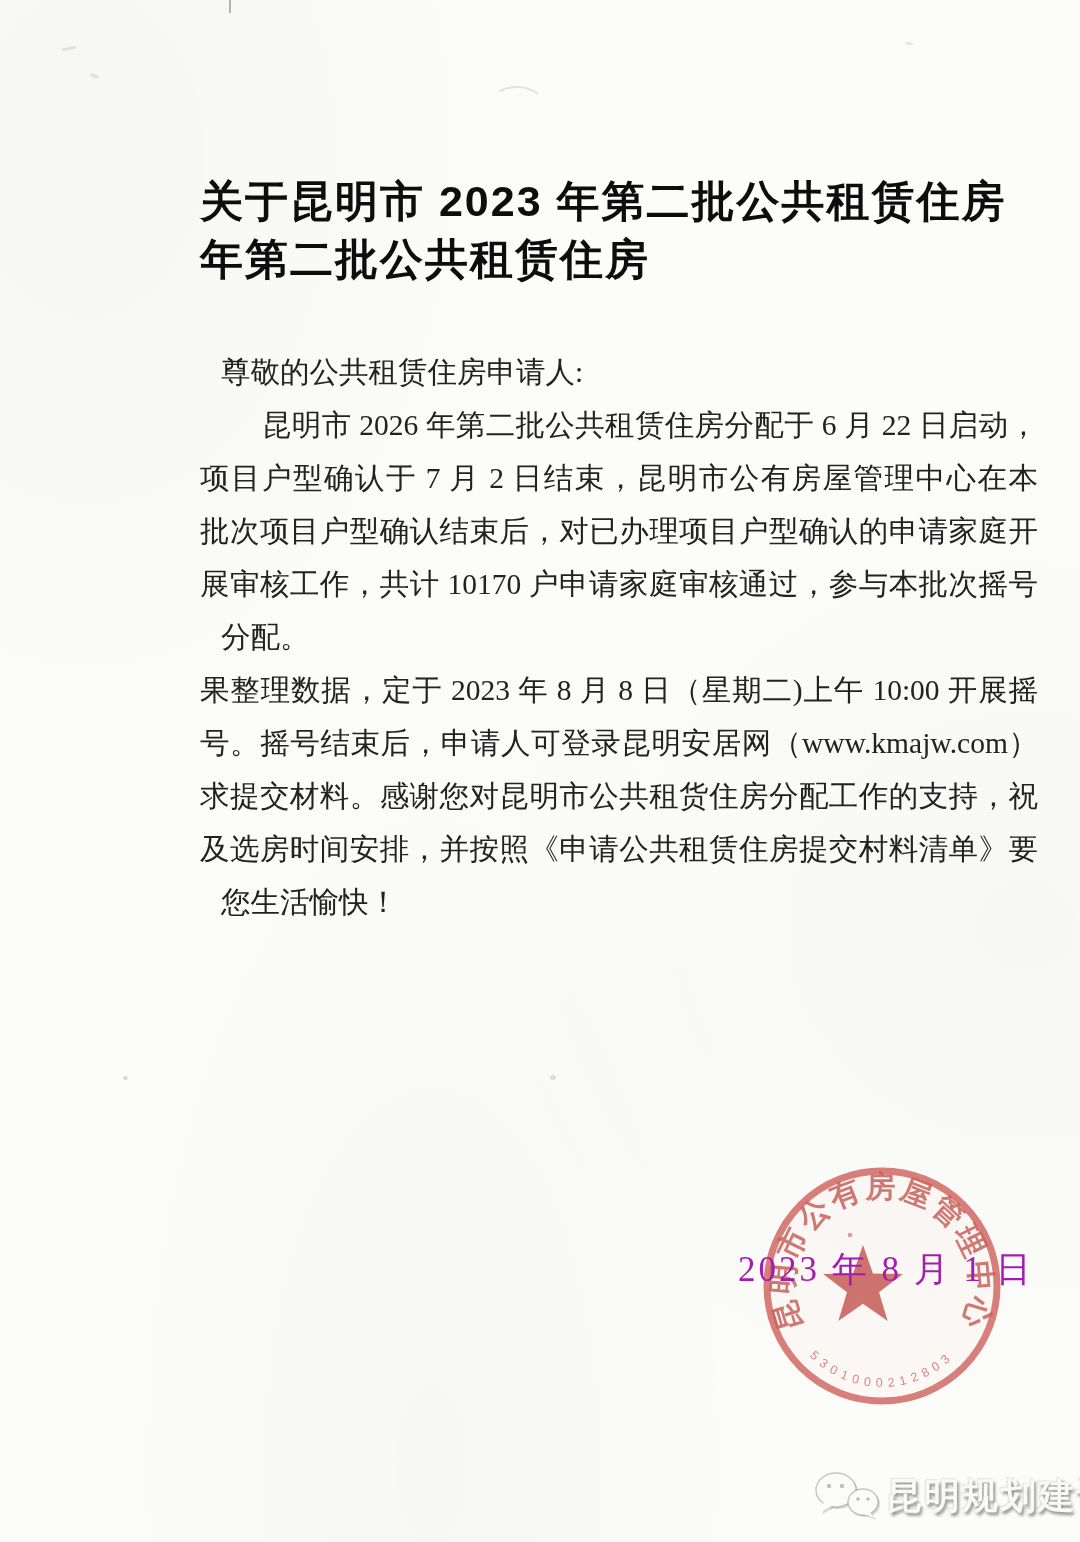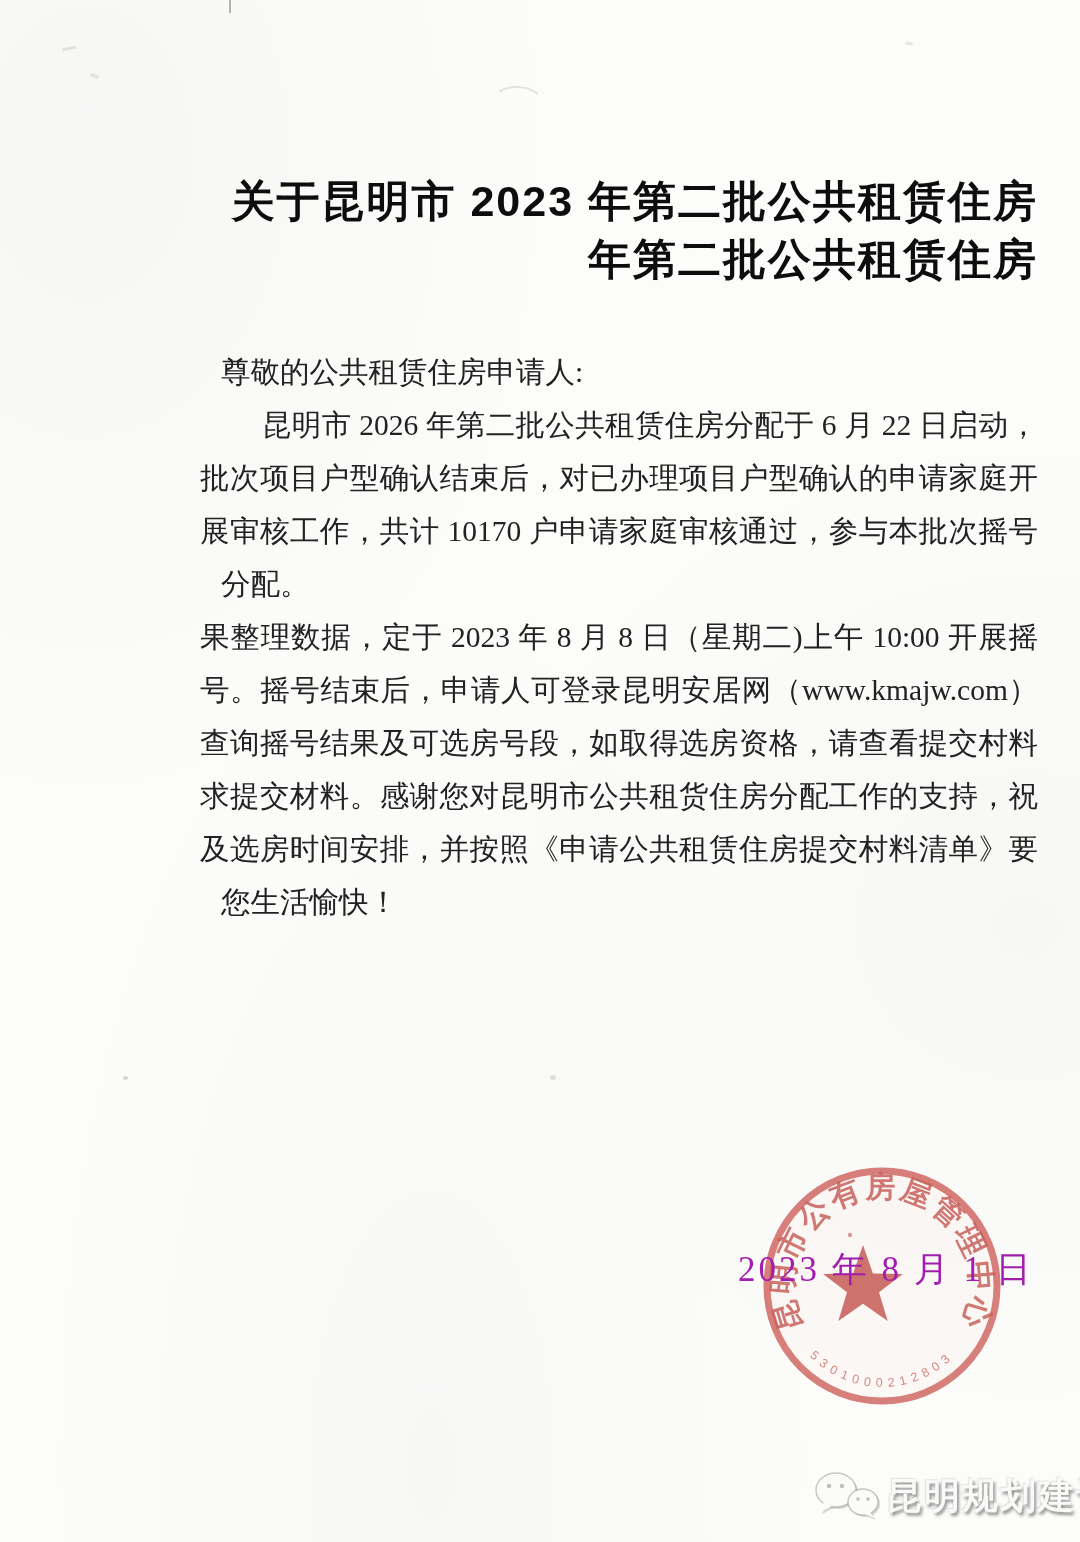--- a/index.html
+++ b/index.html
@@ -13,21 +13,21 @@
       radial-gradient(ellipse at 40% 95%, rgba(0,0,0,0.018), transparent 45%),
       #fcfcfb;
     overflow: hidden;
     color: #1f1f1f;
   }
 
   
   .doc-title {
     position: absolute;
     left: 200px; top: 172px; width: 838px;
-    text-align: right;
+    text-align: left;
     font-family: "Liberation Sans", sans-serif;
     font-weight: 700;
     font-size: 43px;
     line-height: 58px;
     letter-spacing: 2px;
     color: #0d0d0d;
   }
 
   
   .doc-body {
@@ -103,26 +103,26 @@
 <body>
 
 <div class="doc-title">
   <div>关于昆明市 2023 年第二批公共租赁住房</div>
   <div>年第二批公共租赁住房</div>
 </div>
 
 <div class="doc-body">
   <div class="line start">尊敬的公共租赁住房申请人:</div>
   <div class="line indent">昆明市 2026 年第二批公共租赁住房分配于 6 月 22 日启动，</div>
+  <div class="line">项目户型确认于 7 月 2 日结束，昆明市公有房屋管理中心在本</div>
   <div class="line">批次项目户型确认结束后，对已办理项目户型确认的申请家庭开</div>
   <div class="line">展审核工作，共计 10170 户申请家庭审核通过，参与本批次摇号</div>
   <div class="line start">分配。</div>
   <div class="line">果整理数据，定于 2023 年 8 月 8 日（星期二)上午 10:00 开展摇</div>
   <div class="line">号。摇号结束后，申请人可登录昆明安居网（www.kmajw.com）</div>
-  <div class="line">查询摇号结果及可选房号段，如取得选房资格，请查看提交村料</div>
   <div class="line">求提交材料。感谢您对昆明市公共租货住房分配工作的支持，祝</div>
   <div class="line">及选房时间安排，并按照《申请公共租赁住房提交村料清单》要</div>
   <div class="line start">您生活愉快！</div>
 </div>
 
 <div class="doc-date">2023 年 8 月 1 日</div>
 
 <svg class="seal" viewBox="0 0 248 248" aria-hidden="true">
   <defs>
     <path id="sealTextArc" d="M 43.3 161.6 A 89 89 0 1 1 204.7 161.6" fill="none"></path>

